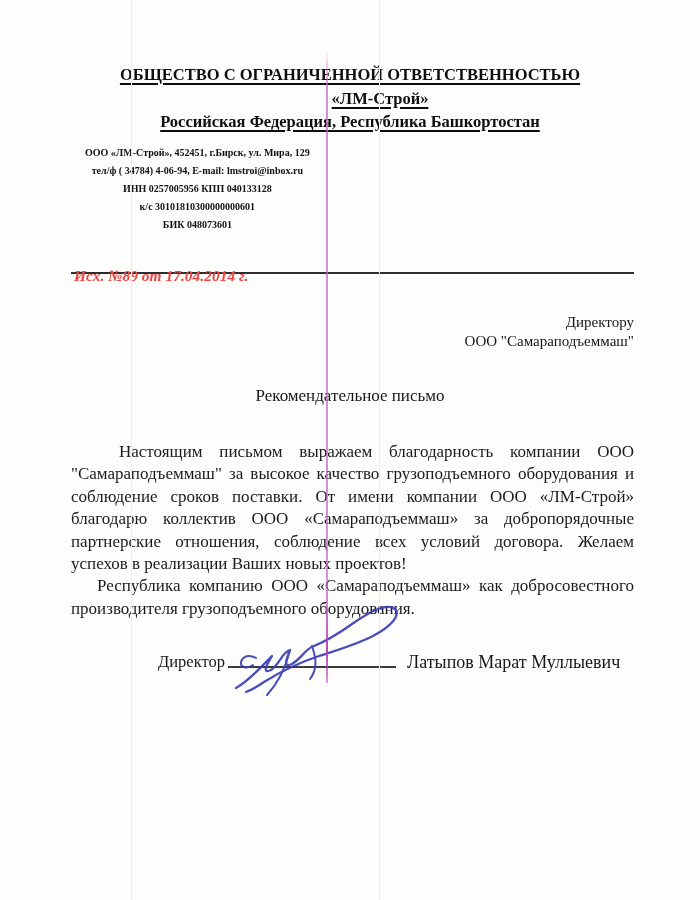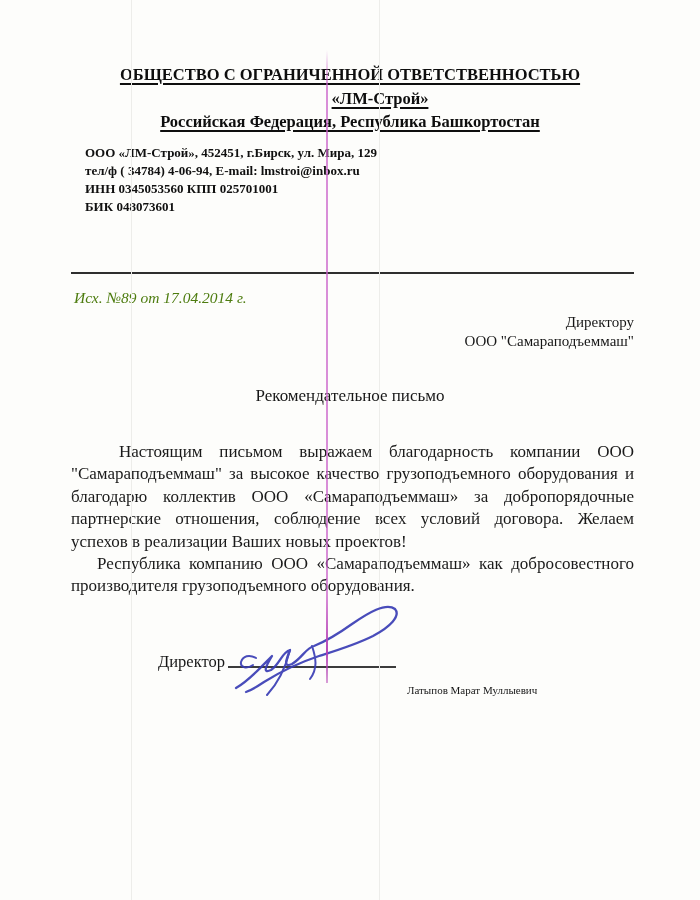--- a/index.html
+++ b/index.html
@@ -18,49 +18,50 @@
   }
   .hdr .hline {
     text-decoration:underline; text-decoration-thickness:2px; text-underline-offset:3px;
   }
   .hdr .l2 { position:relative; left:30px; display:block; }
   .hdr .l1, .hdr .l3 { display:block; }
 
   
   .req {
     position:absolute; top:144px; left:85px;
-    font-weight:bold; font-size:13px; line-height:18.1px; color:#101010;
+    font-weight:bold; font-size:10px; line-height:18.1px; color:#101010;
     white-space:nowrap;
+    text-align:center;
   }
 
   .rule { position:absolute; top:272px; left:71px; width:563px; height:2px; background:#2e2e2e; }
 
   .ref {
-    position:absolute; top:289px; left:74px;
-    font-weight:normal; font-style:italic; font-size:15.5px; color:#4d7c0f;
+    position:absolute; top:267px; left:74px;
+    font-weight:bold; font-style:italic; font-size:15.5px; color:#ef4444;
   }
 
   .addr {
     position:absolute; top:313px; right:66px;
     text-align:right; font-size:15px; line-height:18.6px;
   }
 
   .title { position:absolute; top:386px; left:0; width:700px; text-align:center; font-size:17px; }
 
   .body-text {
     position:absolute; top:441px; left:71px; width:563px;
     font-size:17px; line-height:22.4px; color:#1a1a1a;
   }
   .jline { text-align:justify; text-align-last:justify; }
   .lline { text-align:left; }
   .ind1 { text-indent:48px; }
   .ind2 { text-indent:26px; }
 
   .sig-role { position:absolute; top:652px; left:158px; font-size:16.5px; }
-  .sig-name { position:absolute; top:684px; left:407px; font-size:11px; }
+  .sig-name { position:absolute; top:652px; left:407px; font-size:18px; }
   .sig-line { position:absolute; top:666px; left:228px; width:168px; height:0; border-bottom:2px solid #3c3c3c; }
   .sig-svg  { position:absolute; top:592px; left:222px; z-index:4; }
 
   
   .scan-magenta {
     position:absolute; top:50px; left:326px; width:2px; height:633px; z-index:5;
     background:linear-gradient(to bottom,
       rgba(201,95,201,0) 0%,
       rgba(201,95,201,0.7) 6%,
       rgba(201,95,201,0.7) 86%,
@@ -82,38 +83,40 @@
 
   <div class="hdr">
     <span class="hline l1">ОБЩЕСТВО С ОГРАНИЧЕННОЙ ОТВЕТСТВЕННОСТЬЮ</span>
     <span class="l2"><span class="hline">«ЛМ-Строй»</span></span>
     <span class="hline l3">Российская Федерация, Республика Башкортостан</span>
   </div>
 
   <div class="req">
     <div>ООО «ЛМ-Строй», 452451, г.Бирск, ул. Мира, 129</div>
     <div>тел/ф ( 34784) 4-06-94, E-mail: lmstroi@inbox.ru</div>
-    <div>ИНН 0345053560  КПП 025701001</div>
+    <div>ИНН 0257005956  КПП 040133128</div>
+    <div>к/с 30101810300000000601</div>
     <div>БИК 048073601</div>
   </div>
 
   <div class="rule"></div>
 
   <div class="ref">Исх. №89 от 17.04.2014 г.</div>
 
   <div class="addr">
     <div>Директору</div>
     <div>ООО "Самараподъеммаш"</div>
   </div>
 
   <div class="title">Рекомендательное письмо</div>
 
   <div class="body-text">
     <div class="jline ind1">Настоящим письмом выражаем благодарность компании ООО</div>
     <div class="jline">"Самараподъеммаш" за высокое качество грузоподъемного оборудования и</div>
+    <div class="jline">соблюдение сроков поставки. От имени компании ООО «ЛМ-Строй»</div>
     <div class="jline">благодарю коллектив ООО «Самараподъеммаш» за добропорядочные</div>
     <div class="jline">партнерские отношения, соблюдение всех условий договора. Желаем</div>
     <div class="lline">успехов в реализации Ваших новых проектов!</div>
     <div class="jline ind2">Республика компанию ООО «Самараподъеммаш» как добросовестного</div>
     <div class="lline">производителя грузоподъемного оборудования.</div>
   </div>
 
   <div class="sig-role">Директор</div>
   <div class="sig-line"></div>
   <div class="sig-name">Латыпов Марат Муллыевич</div>

